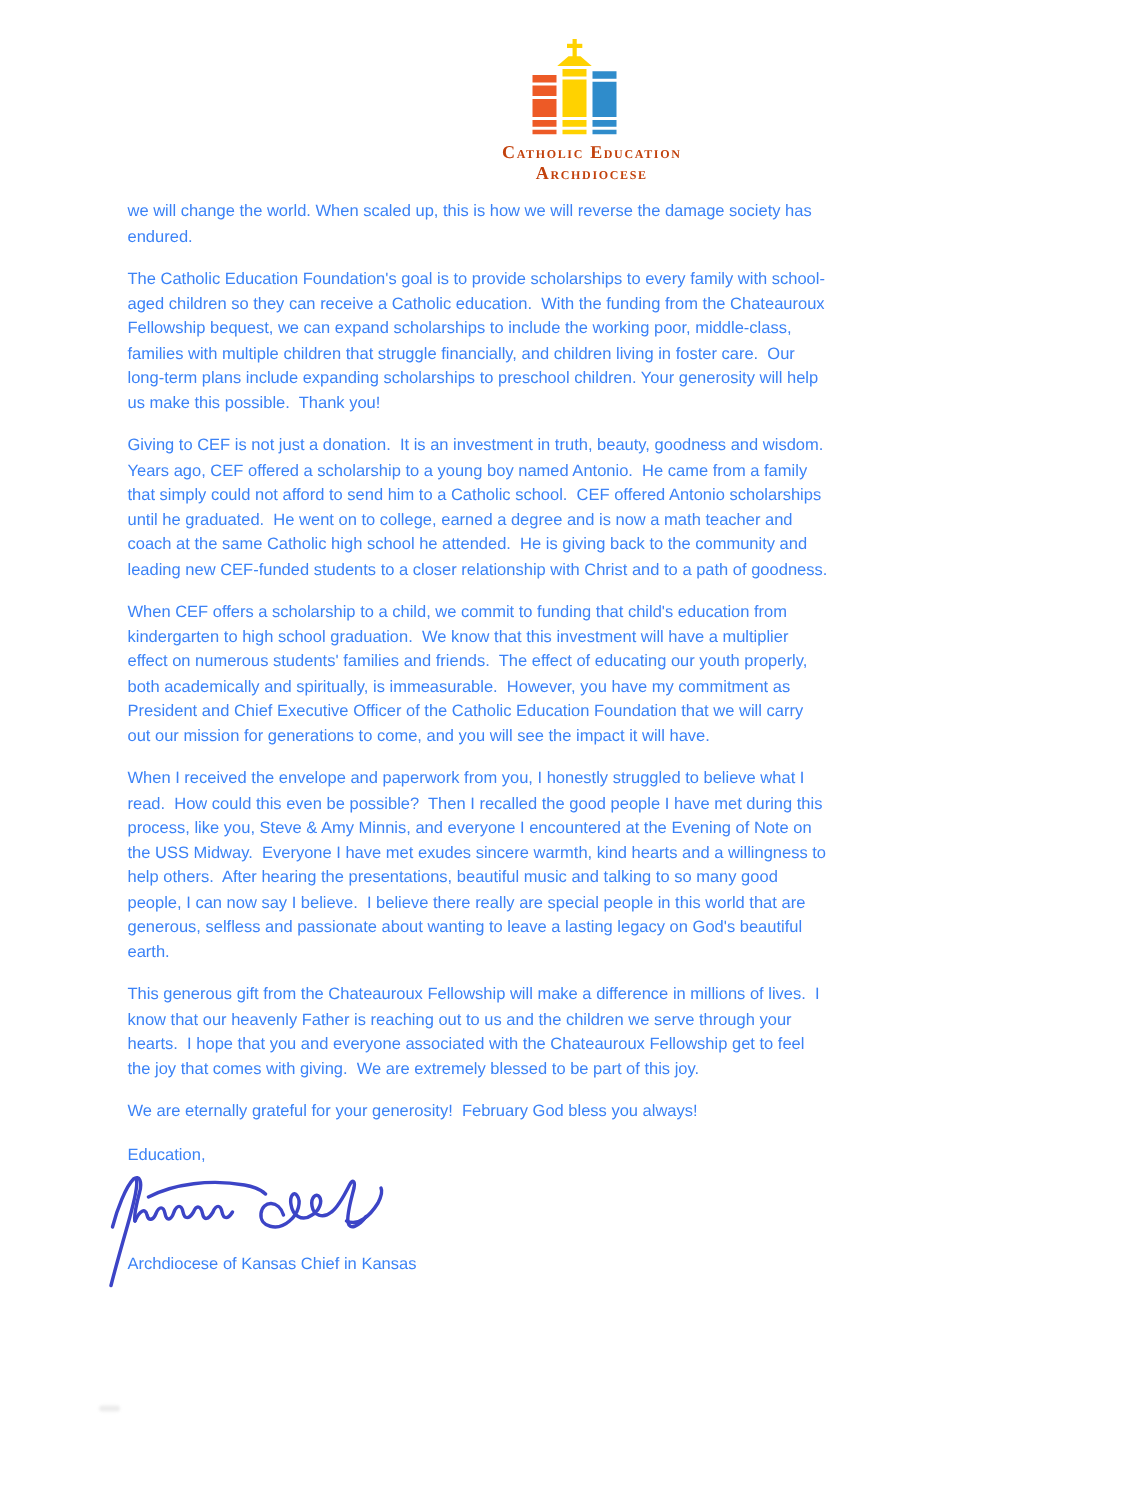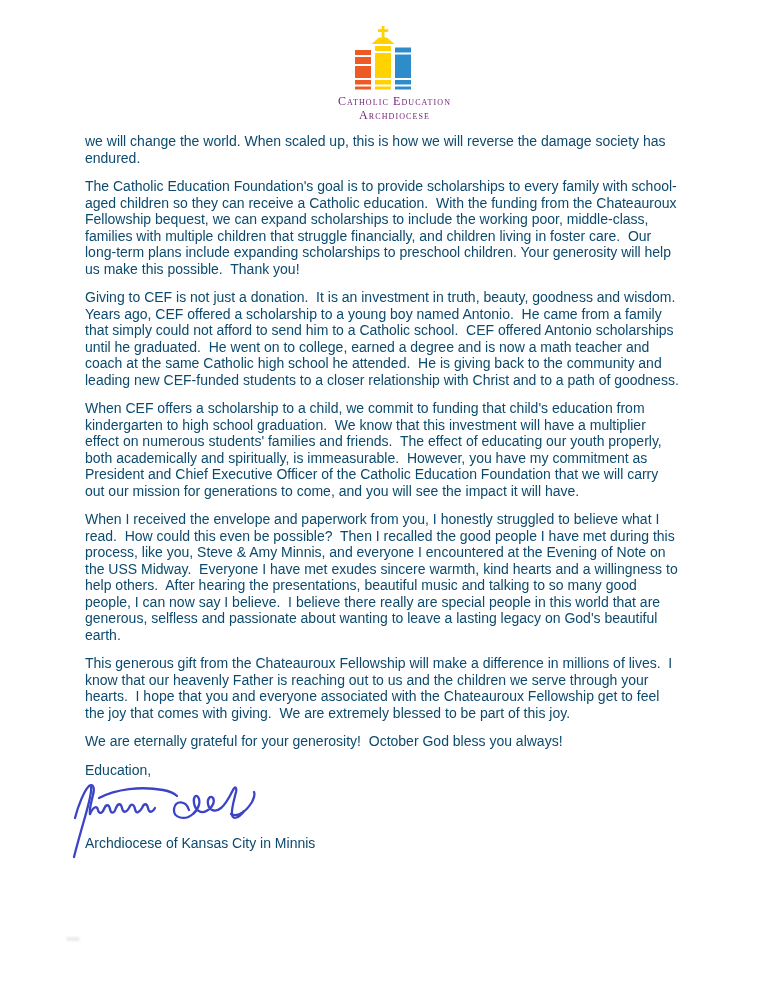--- a/index.html
+++ b/index.html
@@ -28,36 +28,36 @@
   }
   .logo-svg {
     width: 66px;
     height: 66px;
     display: block;
   }
   .wordmark {
     margin-top: 3px;
     font-family: "Liberation Serif", serif;
     font-variant: small-caps;
-    font-weight: 400;
+    font-weight: 700;
     font-size: 12px;
     line-height: 13.5px;
     letter-spacing: 1.1px;
-    color: #701a75;
+    color: #c2410c;
     text-align: center;
     margin-left: 24px;
   }
   
   .letter-body {
     position: absolute;
     left: 85px;
     top: 133px;
     width: 645px;
-    color: #0c4a6e;
-    font-size: 14px;
+    color: #3b82f6;
+    font-size: 11px;
     line-height: 16.5px;
   }
   .para {
     margin: 0 0 12px 0;
     white-space: pre-wrap;
   }
   .closing {
     margin: 4px 0 0 0;
     white-space: pre-wrap;
   }
@@ -155,21 +155,21 @@
 process, like you, Steve &amp; Amy Minnis, and everyone I encountered at the Evening of Note on
 the USS Midway.  Everyone I have met exudes sincere warmth, kind hearts and a willingness to
 help others.  After hearing the presentations, beautiful music and talking to so many good
 people, I can now say I believe.  I believe there really are special people in this world that are
 generous, selfless and passionate about wanting to leave a lasting legacy on God's beautiful
 earth.</p>
     <p class="para">This generous gift from the Chateauroux Fellowship will make a difference in millions of lives.  I
 know that our heavenly Father is reaching out to us and the children we serve through your
 hearts.  I hope that you and everyone associated with the Chateauroux Fellowship get to feel
 the joy that comes with giving.  We are extremely blessed to be part of this joy.</p>
-    <p class="para">We are eternally grateful for your generosity!  October God bless you always!</p>
+    <p class="para">We are eternally grateful for your generosity!  February God bless you always!</p>
 
     <p class="para closing">Education,</p>
 
     <div class="signature-area">
       <svg class="signature-svg" viewBox="0 0 188 80" aria-hidden="true">
         <g fill="none" stroke="#3c44c6" stroke-width="2.3" stroke-linecap="round" stroke-linejoin="round">
 
           <path d="M20,7 C21,11 18,23 14,37 C10,51 6,65 3,77" stroke="#3c44c6"></path>
           <path d="M4,38 C7,26 13,11 18,6 C22,3 24,8 22,15 C20,23 18,30 19,34" stroke="#3c44c6"></path>
 
@@ -177,18 +177,18 @@
 
           <path d="M28,18 C45,9 70,6 92,10 C98,11 103,13 106,16" stroke="#3c44c6"></path>
 
           <path d="M118,30 C115,20 104,20 103,29 C102,38 114,41 122,34 C128,29 130,21 127,17 C125,14 122,17 123,23 C124,30 130,35 137,30 C142,27 144,21 142,18 C140,15 136,18 137,24 C138,30 144,33 150,28 C154,25 158,18 162,10 C164,6 166,7 165,12 C163,20 160,30 161,35 C162,40 168,38 173,31" stroke="#3c44c6"></path>
 
           <path d="M160,34 C168,38 176,30 181,22 C183,18 184,14 183,12" stroke="#3c44c6"></path>
         </g>
       </svg>
     </div>
 
-    <div class="sig-line">Archdiocese of Kansas City in Minnis</div>
+    <div class="sig-line">Archdiocese of Kansas Chief in Kansas</div>
   </div>
 
   <div class="smudge"></div>
 
 </div>
 
 </body></html>

